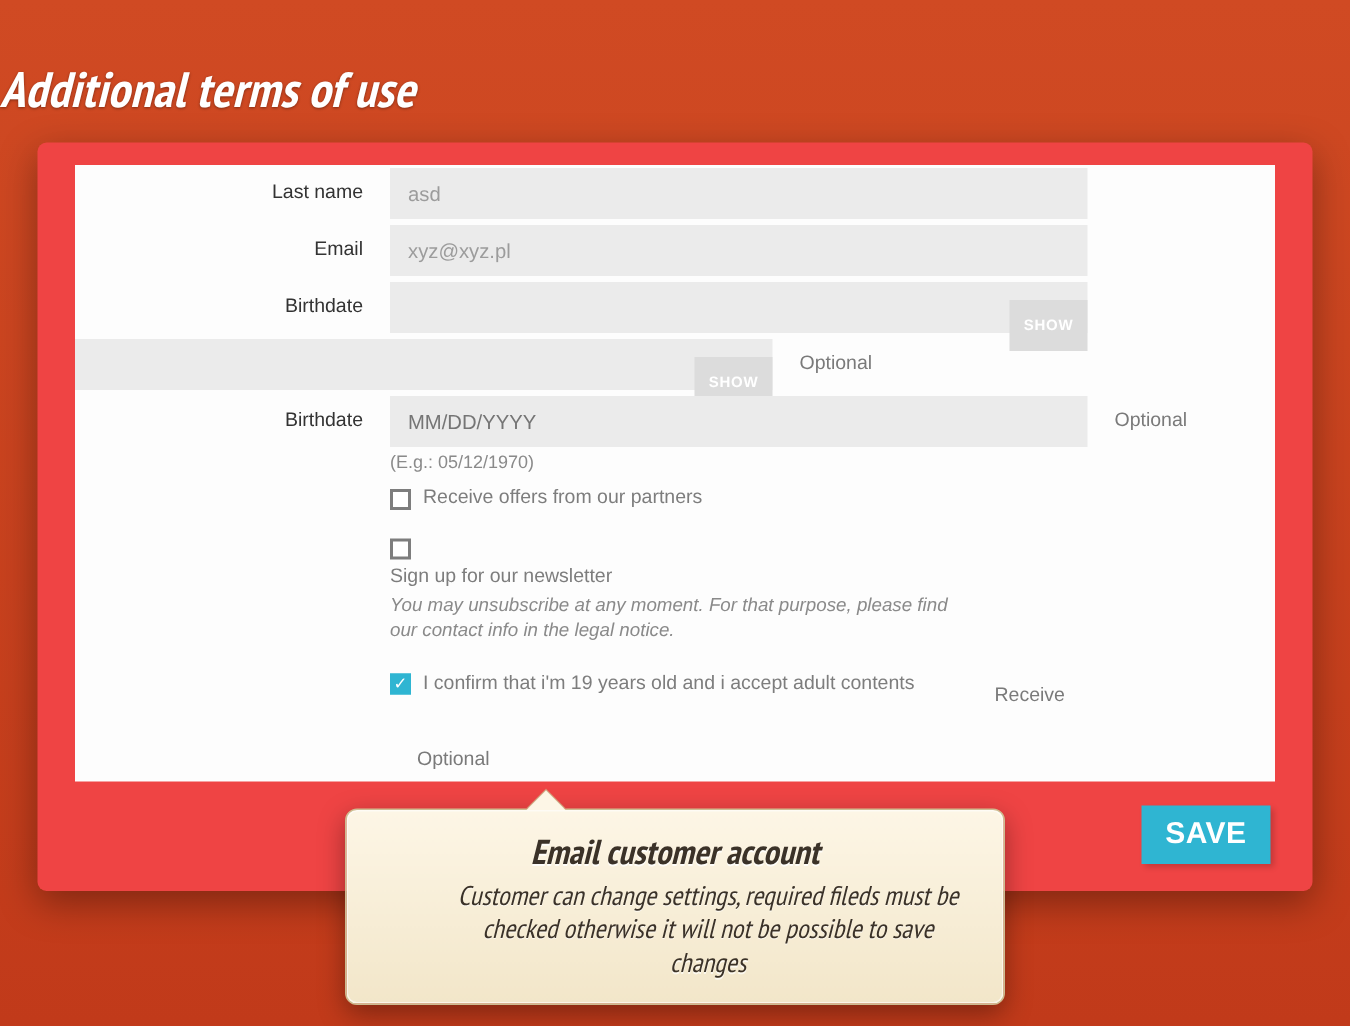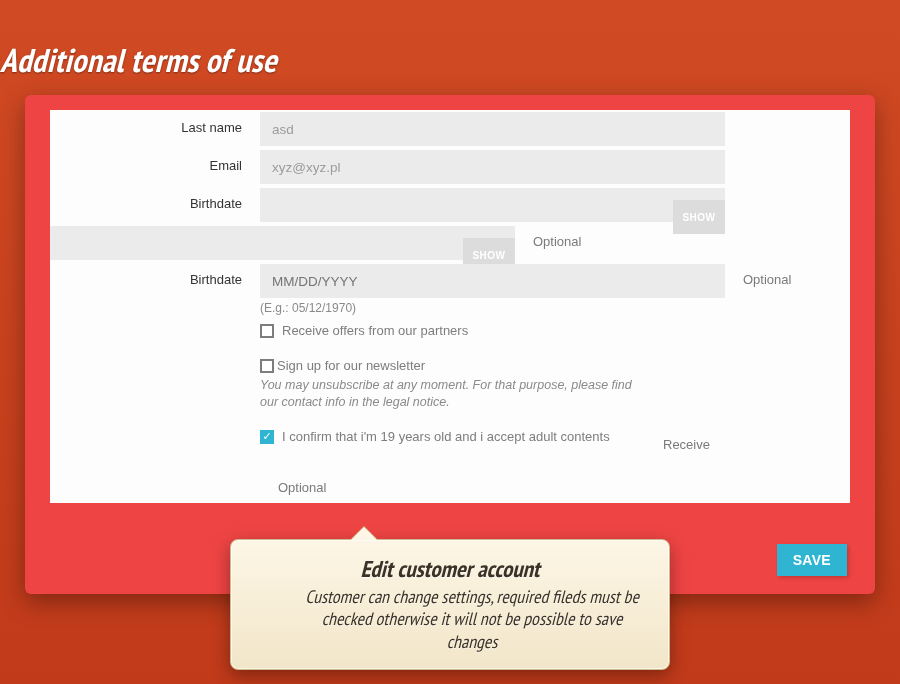--- a/index.html
+++ b/index.html
@@ -86,21 +86,21 @@
     cursor: pointer;
     letter-spacing: 0.5px;
   }
   .hint {
     font-size: 12px;
     color: #8a8a8a;
     margin-top: 3px;
   }
   .chk-item {
     display: flex;
-    align-items: flex-start;
+    align-items: flex-end;
     gap: 8px;
     font-size: 13px;
     color: #7d7d7d;
     line-height: 1.3;
   }
   .chk-item.tight { margin-bottom: 6px; }
   .chk-box {
     width: 14px; height: 14px;
     border: 2px solid #7d7d7d;
     background: #fff;
@@ -133,21 +133,21 @@
   .section-row .spacer { width: 210px; flex: 0 0 auto; }
   .section-row .content { width: 385px; flex: 0 0 auto; }
   .save-btn {
     position: absolute;
     right: 28px;
     bottom: 18px;
     background: #2fb5d2;
     color: #fff;
     border: none;
     font-weight: 700;
-    font-size: 14px;
+    font-size: 20px;
     padding: 8px 16px;
     box-shadow: 2px 2px 4px rgba(0,0,0,0.18);
     cursor: pointer;
     letter-spacing: 0.3px;
   }
   
   .callout {
     position: absolute;
     left: 50%;
     transform: translateX(-50%);
@@ -237,21 +237,21 @@
         <label class="chk-item tight">
           <span class="chk-box"></span>
           <span class="chk-label">Receive offers from our partners</span>
         </label>
       </div>
     </div>
 
     <div class="section-row" style="margin-top:12px;">
       <div class="spacer"></div>
       <div class="content">
-        <label class="chk-item" style="align-items:flex-start; gap:3px;">
+        <label class="chk-item" style="flex-direction:column; align-items:flex-start; gap:3px;">
           <span class="chk-box"></span>
           <span class="chk-label">Sign up for our newsletter</span>
         </label>
         <div class="note">You may unsubscribe at any moment. For that purpose, please find our contact info in the legal notice.</div>
       </div>
     </div>
 
     <div class="section-row" style="margin-top:18px;">
       <div class="spacer"></div>
       <div class="content">
@@ -267,15 +267,15 @@
       <div class="spacer"></div>
       <div class="opt-col">Optional</div>
     </div>
 
   </div>
 
   <button class="save-btn">SAVE</button>
 </div>
 
 <div class="callout">
-  <h3>Edit customer account</h3>
+  <h3>Email customer account</h3>
   <p>Customer can change settings, required fileds must be checked otherwise it will not be possible to save changes</p>
 </div>
 
 </body></html>

